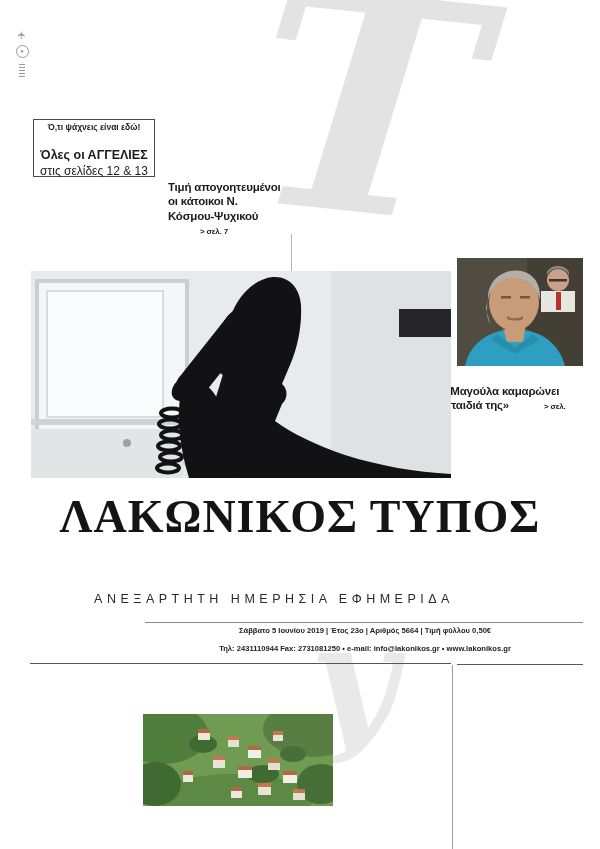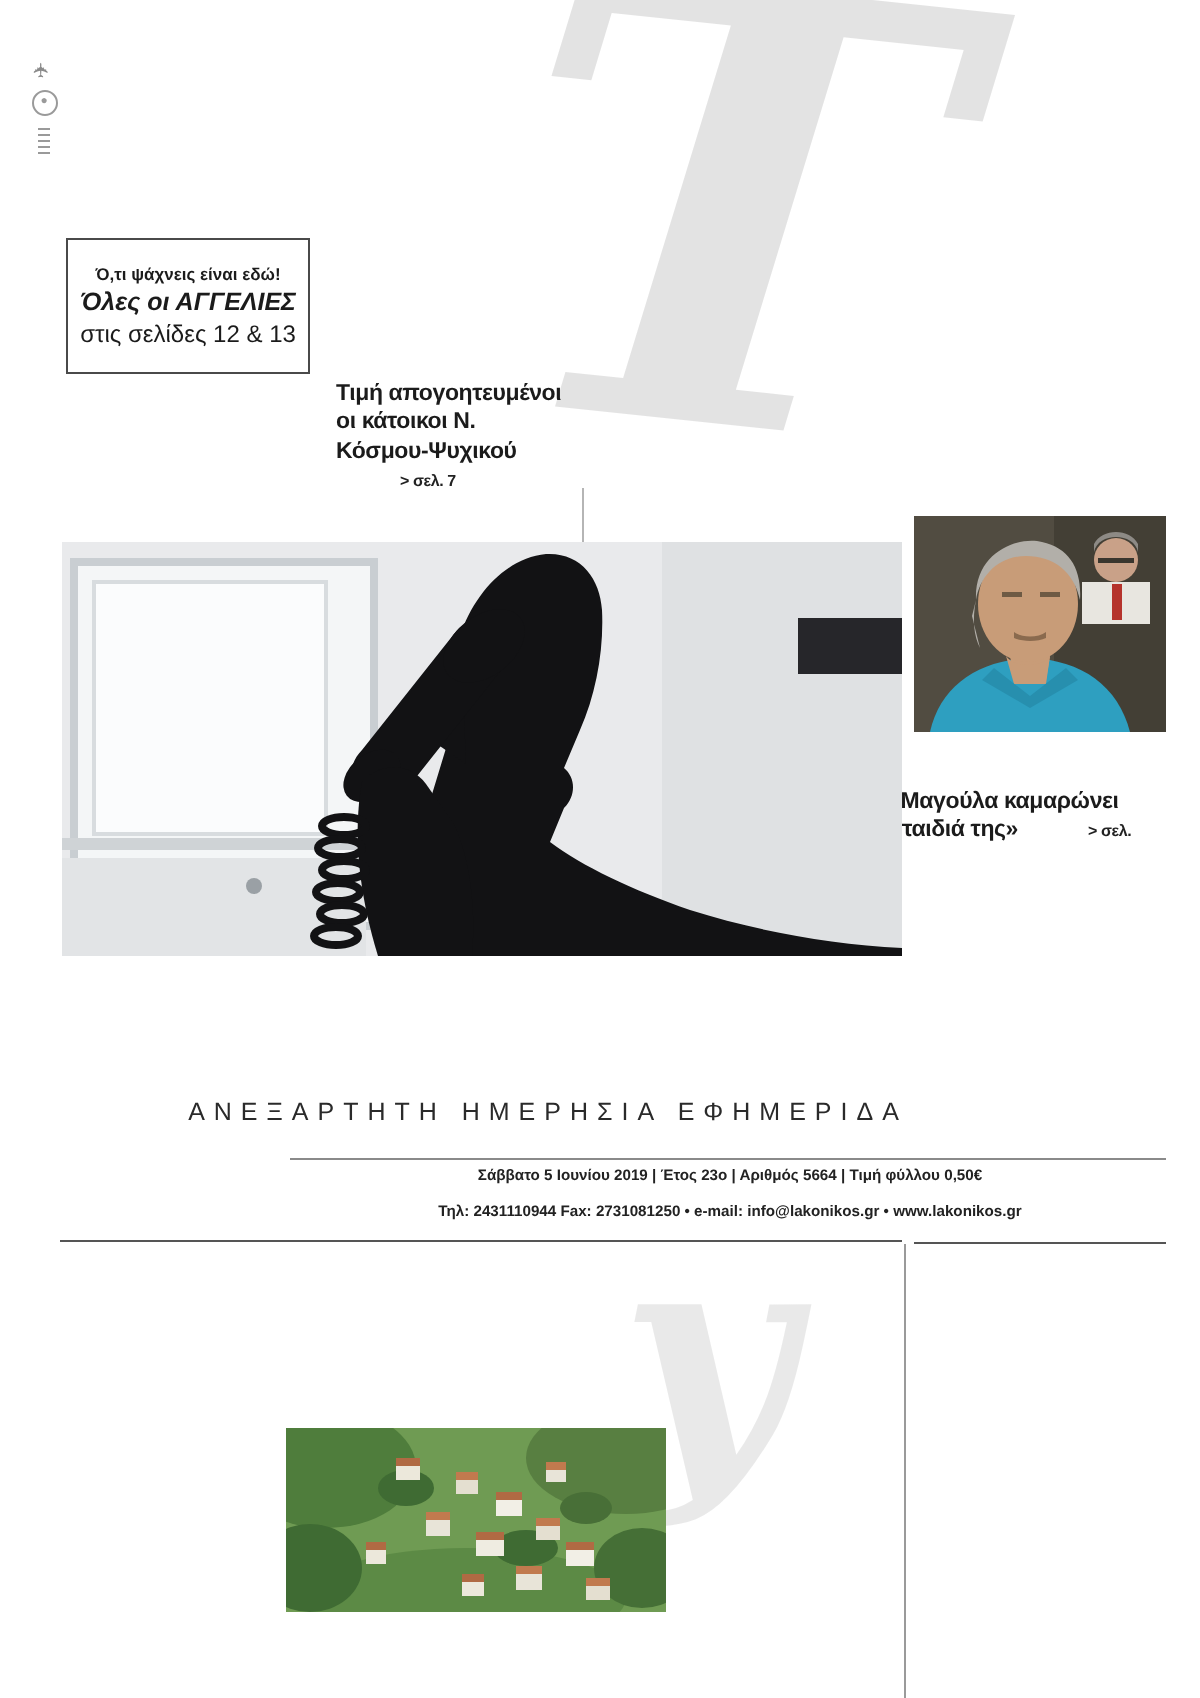--- a/index.html
+++ b/index.html
@@ -5,23 +5,23 @@
   html,body{margin:0;padding:0;background:#ffffff;}
   #page{position:relative;width:600px;height:849px;background:#fff;overflow:hidden;
         font-family:"Liberation Sans",sans-serif;color:#1b1b1b;}
   .abs{position:absolute;}
   
   .wm{position:absolute;color:#c3c3c3;opacity:.45;font-family:"DejaVu Serif",serif;
       font-style:italic;font-weight:bold;pointer-events:none;z-index:0;}
   .z{position:relative;z-index:1;}
   
   .adbox{left:33px;top:29px;width:120px;height:54px;border:1px solid #4a4a4a;
-         text-align:center;padding-top:12px;background:#fff;}
+         text-align:center;padding-top:2px;background:#fff;}
   .adbox .s1{font-size:8.5px;font-weight:bold;}
-  .adbox .s2{font-size:12.5px;font-weight:bold;margin-top:2px;font-style:italic;}
+  .adbox .s2{font-size:12.5px;font-weight:bold;margin-top:16px;}
   .adbox .s3{font-size:12px;font-weight:normal;margin-top:2px;}
   .teaser{top:32px;height:54px;font-size:11.5px;font-weight:bold;line-height:1.25;
           letter-spacing:-.2px;}
   .pageref{font-size:8px;font-weight:bold;color:#222;padding-left:32px;}
   .vsep{top:32px;width:1px;height:48px;background:#b5b5b5;}
   
   .brand{left:0;top:84px;width:600px;text-align:center;
          font-family:"Liberation Serif","DejaVu Serif",serif;font-weight:bold;
          font-size:46px;letter-spacing:1px;color:#141414;}
   .tagline{left:0;top:133px;width:548px;text-align:center;font-size:12.5px;
@@ -68,20 +68,21 @@
   <div class="abs teaser z" style="left:301px;width:116px;">
     <span>Διαγωνισμοί για επιλογή και κατάταξη στο Λιμενικό</span><br>
     <span class="pageref">&gt; σελ. 7</span>
   </div>
   <div class="abs vsep z" style="left:422px;"></div>
   <div class="abs teaser z" style="left:433px;width:136px;">
     <span>«Η Μαγούλα καμαρώνει τα παιδιά της»</span>
     <span class="pageref">&gt; σελ. 10</span>
   </div>
 
+  <div class="abs brand z">ΛΑΚΩΝΙΚΟΣ ΤΥΠΟΣ</div>
   <div class="abs tagline z">ΑΝΕΞΑΡΤΗΤΗ ΗΜΕΡΗΣΙΑ ΕΦΗΜΕΡΙΔΑ</div>
   <div class="abs rule z" style="left:145px;top:149px;width:438px;"></div>
   <div class="abs infoline z" style="top:152px;">Σάββατο 5 Ιουνίου 2019 | Έτος 23ο | Αριθμός 5664 | Τιμή φύλλου 0,50€</div>
   <div class="abs infoline z" style="top:161px;">Τηλ: 2431110944 Fax: 2731081250 • e-mail: info@lakonikos.gr • www.lakonikos.gr</div>
 
   <div class="abs rule z" style="left:30px;top:171px;width:421px;background:#555;"></div>
   <div class="abs rule z" style="left:457px;top:171px;width:126px;background:#555;"></div>
 
   <div class="abs z" style="left:452px;top:171px;width:1px;height:640px;background:#9a9a9a;"></div>
 

